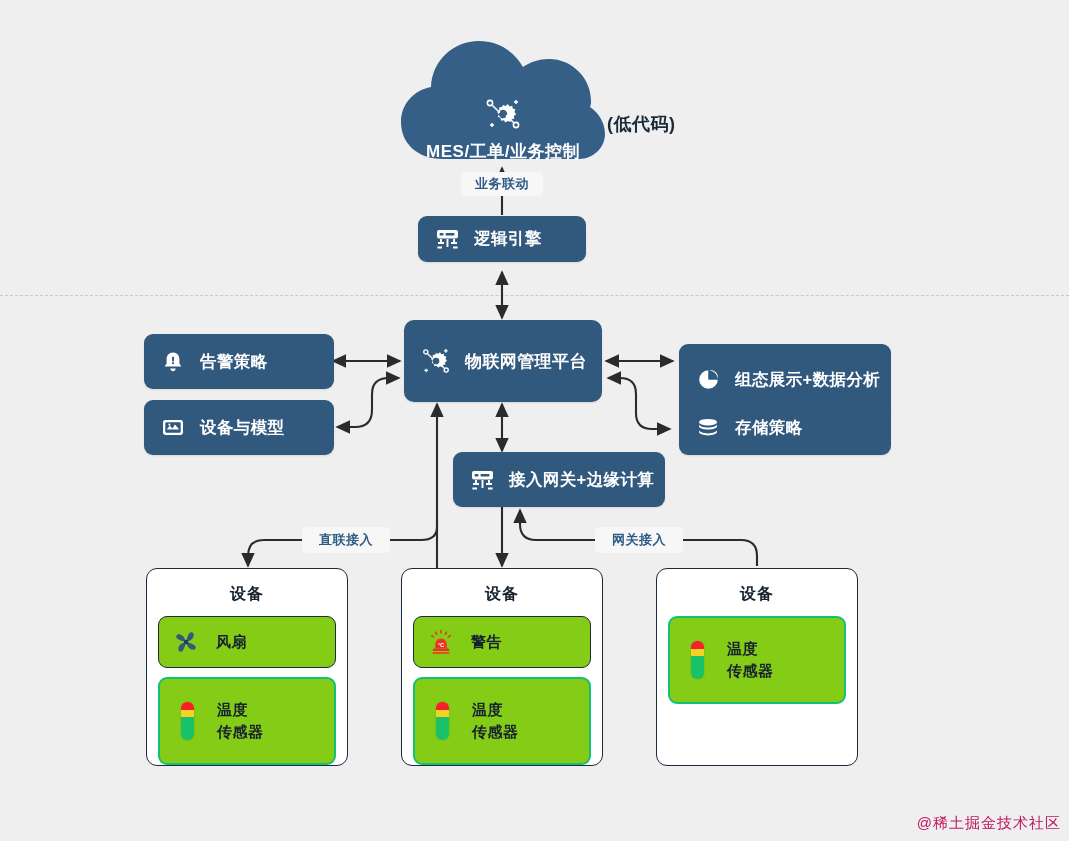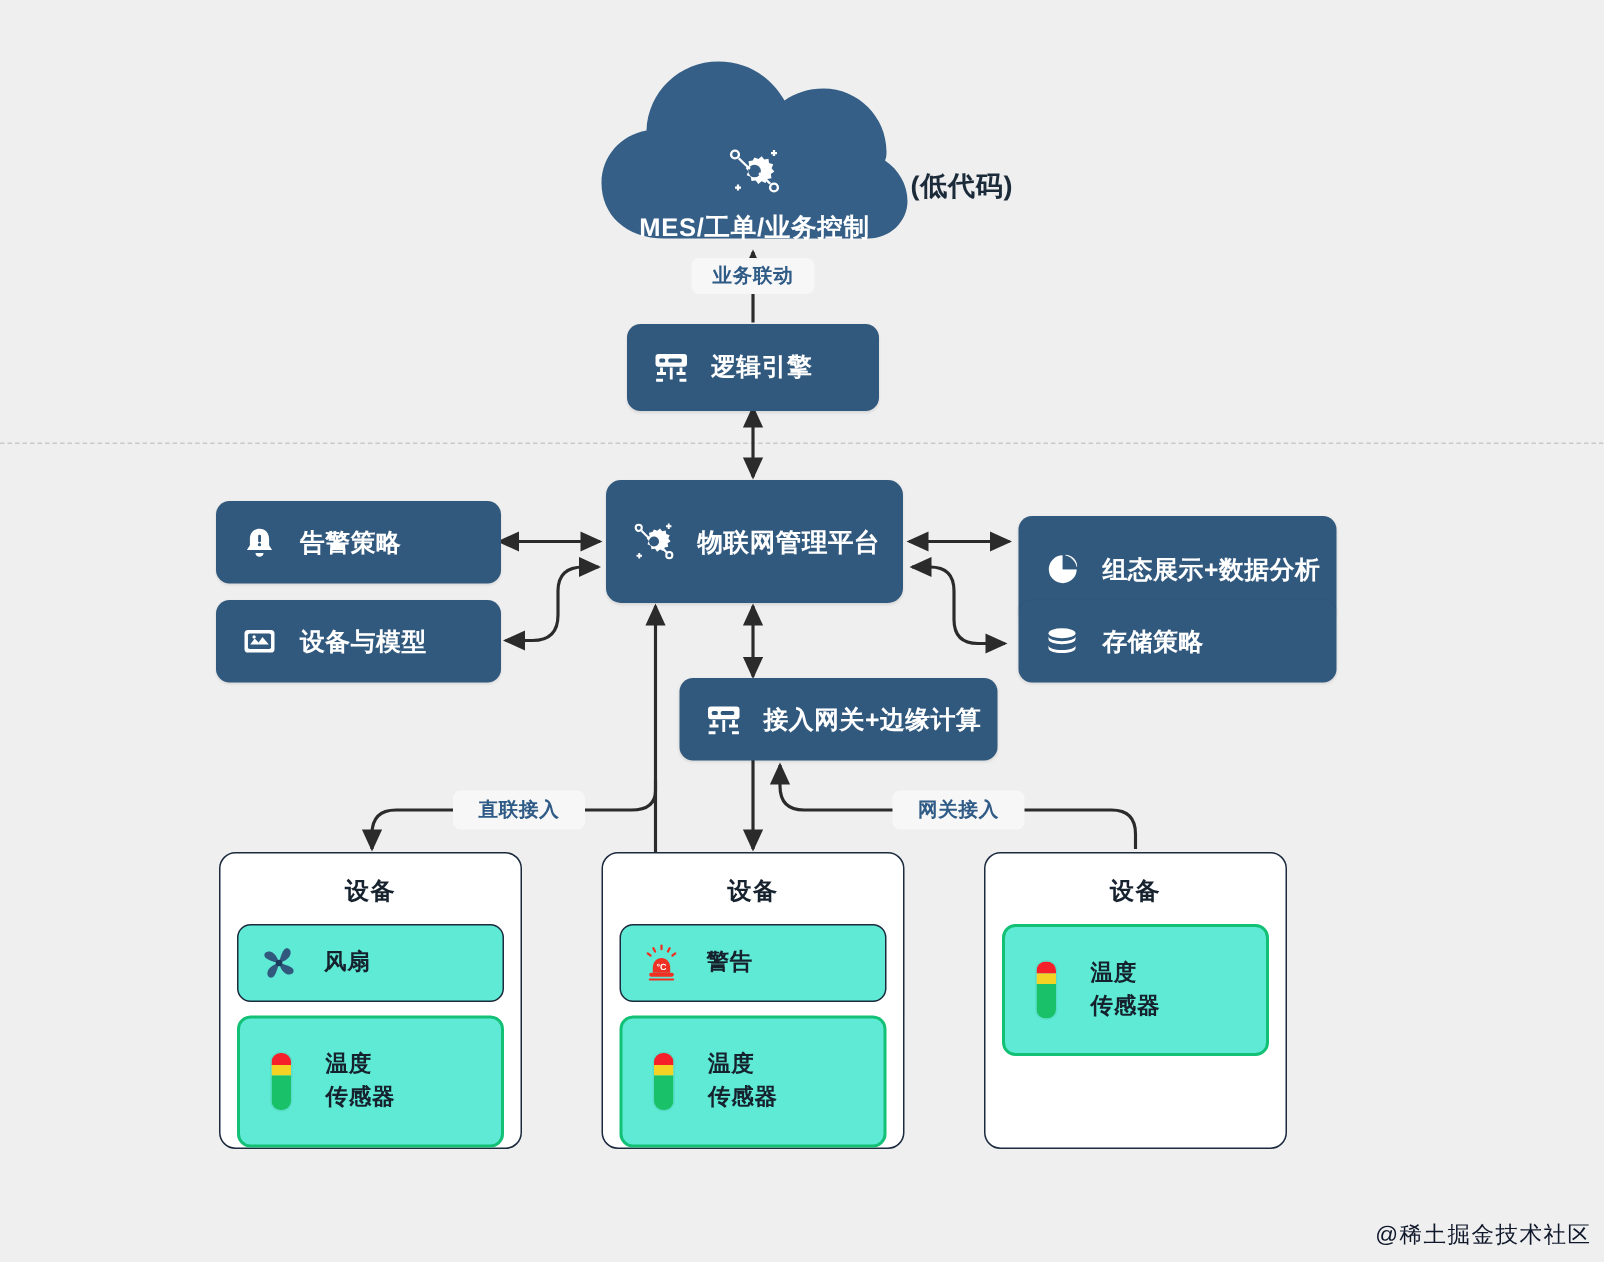--- a/index.html
+++ b/index.html
@@ -106,21 +106,21 @@
   }
   .device-card .dc-title {
     text-align: center;
     font-size: 16px;
     font-weight: 700;
     color: #17222f;
     letter-spacing: 1px;
     margin: 5px 0 11px 0;
   }
   .dev-row {
-    background: #5eead4;
+    background: #84cc16;
     border: 1.5px solid #1b2a3d;
     border-radius: 9px;
     height: 52px;
     display: flex;
     align-items: center;
     padding: 0 10px;
     margin-bottom: 9px;
   }
   .dev-row.highlight {
     border: 2.4px solid #13c176;
@@ -147,21 +147,21 @@
     width: 1069px; height: 0;
     border-top: 1.5px dashed #c9c9c9;
     z-index: 0;
   }
 
   
   #watermark {
     position: absolute;
     right: 8px; bottom: 8px;
     font-size: 15px;
-    color: #0f172a;
+    color: #be185d;
     letter-spacing: 1px;
     z-index: 5;
     white-space: nowrap;
   }
 
   .temp-bar {
     width: 15px; height: 40px;
     border-radius: 7px;
     overflow: hidden;
     display: flex;
@@ -230,21 +230,21 @@
         <path d="M32.5,30.5 C29,27 27,25 25,23.5" stroke="#ffffff" stroke-width="1.6" fill="none"></path>
         <path d="M33,10 l4,0 M35,8 l0,4" stroke="#ffffff" stroke-width="1.5"></path>
         <path d="M9,33 l4,0 M11,31 l0,4" stroke="#ffffff" stroke-width="1.5"></path>
       </g>
     </svg>
   </div>
   <div id="lowcode-note">(低代码)</div>
 
   <div class="wire-pill" style="left:461px; top:172px; width:82px; height:24px;">业务联动</div>
 
-  <div class="node blue-box" id="logic-engine" style="left:418px; top:216px; width:168px; height:58px;">
+  <div class="node blue-box" id="logic-engine" style="left:418px; top:216px; width:168px; height:46px;">
     <span class="bx-icon">
       <svg width="25" height="22" viewBox="0 0 25 22">
         <rect x="2" y="2" width="21" height="8.5" rx="2" fill="#ffffff"></rect>
         <rect x="4.5" y="5" width="4" height="2.6" rx="1" fill="#31587d"></rect>
         <rect x="10.5" y="5" width="9" height="2.6" rx="1" fill="#31587d"></rect>
         <path d="M6,11 l0,4 M12.5,11 l0,8 M19,11 l0,4" stroke="#ffffff" stroke-width="1.9" fill="none"></path>
         <path d="M3,15 l6,0 M16,15 l6,0" stroke="#ffffff" stroke-width="1.9" fill="none"></path>
         <path d="M2.4,19.5 l4.6,0 M18,19.5 l4.6,0" stroke="#ffffff" stroke-width="1.9" fill="none"></path>
       </svg>
     </span>

